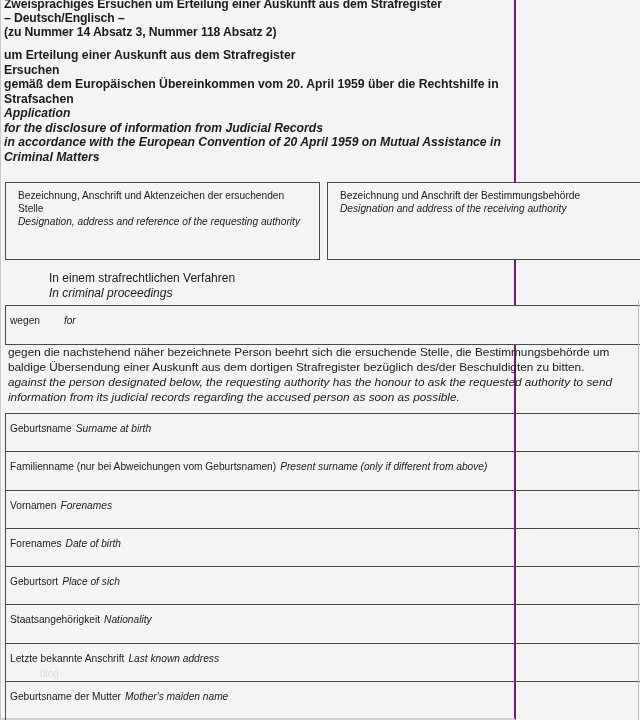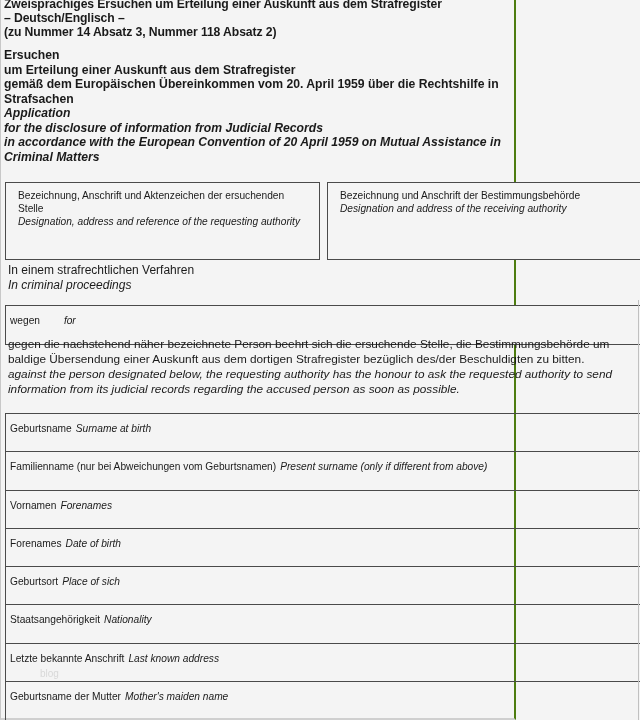--- a/index.html
+++ b/index.html
@@ -6,21 +6,21 @@
   html, body { width: 640px; height: 720px; overflow: hidden; }
   body {
     background: #f4f4f4;
     color: #1a1a1a;
     font-family: "Liberation Sans", sans-serif;
     position: relative;
   }
   .page {
     position: absolute; left: 0; top: 0; width: 516px; height: 720px;
     border-left: 1px solid #c8c8c8;
-    border-right: 2px solid #4d7c0f;
+    border-right: 2px solid #701a75;
     border-bottom: 2px solid #cfcfcf;
   }
   .hdr {
     position: absolute; left: 3px; top: -3px;
     font-weight: bold; font-size: 12.2px; line-height: 14px;
     letter-spacing: -0.1px;
   }
   .title {
     position: absolute; left: 3px; top: 48px;
     font-size: 12.2px; line-height: 14.5px; font-weight: bold;
@@ -54,49 +54,49 @@
 
 <div class="page">
 
   <div class="hdr">
     <div>Zweisprachiges Ersuchen um Erteilung einer Auskunft aus dem Strafregister</div>
     <div>– Deutsch/Englisch –</div>
     <div>(zu Nummer 14 Absatz 3, Nummer 118 Absatz 2)</div>
   </div>
 
   <div class="title">
+    <div>um Erteilung einer Auskunft aus dem Strafregister</div>
     <div>Ersuchen</div>
-    <div>um Erteilung einer Auskunft aus dem Strafregister</div>
     <div>gemäß dem Europäischen Übereinkommen vom 20. April 1959 über die Rechtshilfe in Strafsachen</div>
     <div class="it">Application</div>
     <div class="it">for the disclosure of information from Judicial Records</div>
     <div class="it">in accordance with the European Convention of 20 April 1959 on Mutual Assistance in Criminal Matters</div>
   </div>
 
   <div class="box" style="left:4px; top:182px; width:315px; height:78px;">
     <div style="width:290px;">Bezeichnung, Anschrift und Aktenzeichen der ersuchenden Stelle</div>
     <div class="it">Designation, address and reference of the requesting authority</div>
   </div>
 
   <div class="box" style="left:326px; top:182px; width:320px; height:78px;">
     <div>Bezeichnung und Anschrift der Bestimmungsbehörde</div>
     <div class="it">Designation and address of the receiving authority</div>
   </div>
 
-  <div class="p" style="top:263px;">
+  <div class="p" style="top:271px;margin-left:41px;">
     <div>In einem strafrechtlichen Verfahren</div>
     <div class="it">In criminal proceedings</div>
   </div>
 
   <div class="box" style="left:4px; top:305px; width:640px; height:40px; font-size:10.2px; padding:8px 4px;">
     <span>wegen</span>
     <span class="it" style="margin-left:21px;">for</span>
   </div>
 
-  <div class="p" style="top:337px; width:632px; font-size:11.8px; line-height:15px;">
+  <div class="p" style="top:345px; width:632px; font-size:11.8px; line-height:15px;">
     <div>gegen die nachstehend näher bezeichnete Person beehrt sich die ersuchende Stelle, die Bestimmungsbehörde um baldige Übersendung einer Auskunft aus dem dortigen Strafregister bezüglich des/der Beschuldigten zu bitten.</div>
     <div class="it">against the person designated below, the requesting authority has the honour to ask the requested authority to send information from its judicial records regarding the accused person as soon as possible.</div>
   </div>
 
   <div class="rows">
     <div class="row">
       <span>Geburtsname</span><span class="en">Surname at birth</span>
     </div>
     <div class="row">
       <span>Familienname (nur bei Abweichungen vom Geburtsnamen)</span><span class="en">Present surname (only if different from above)</span>

